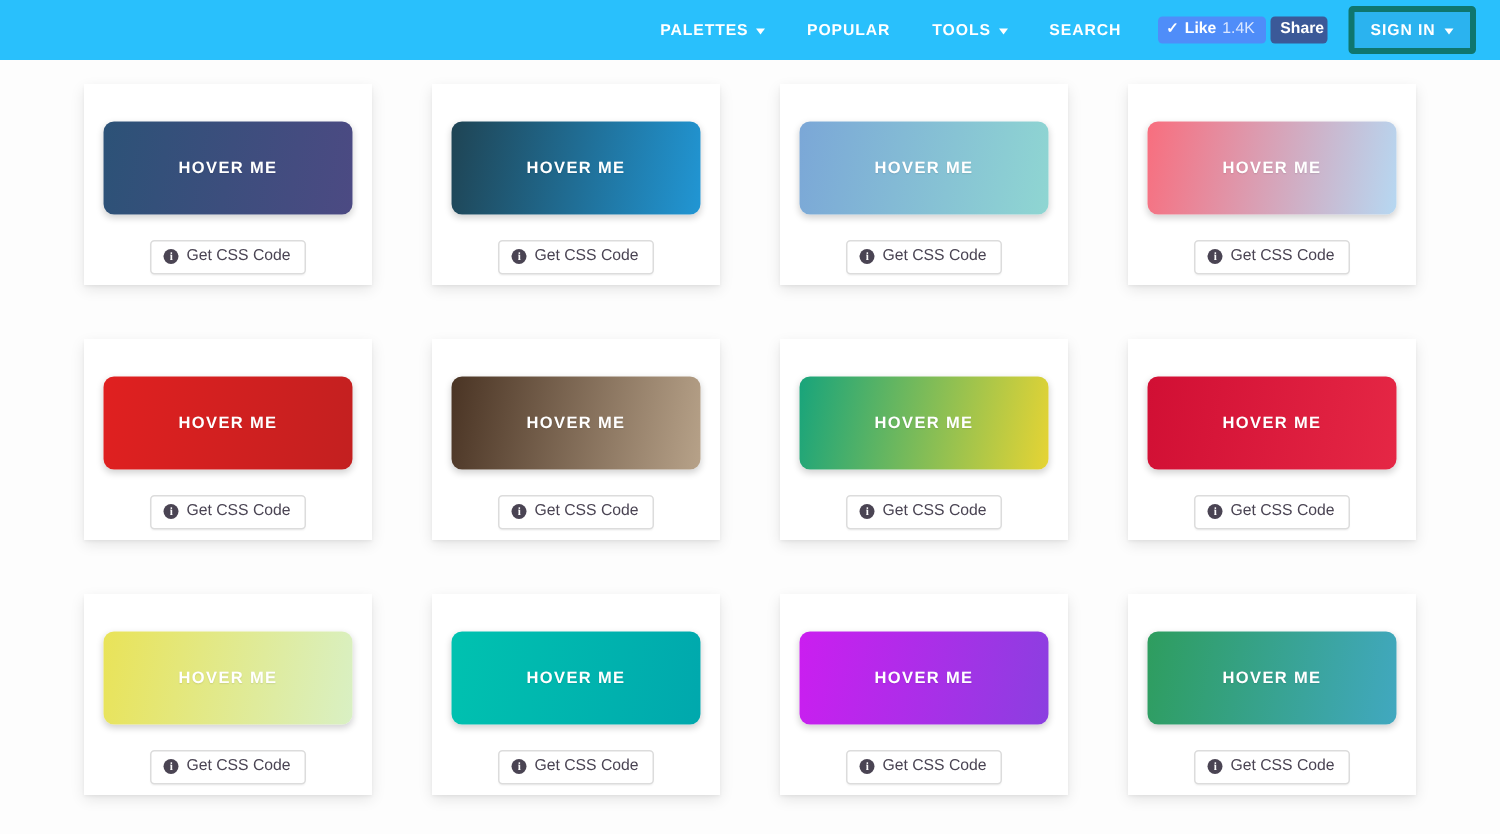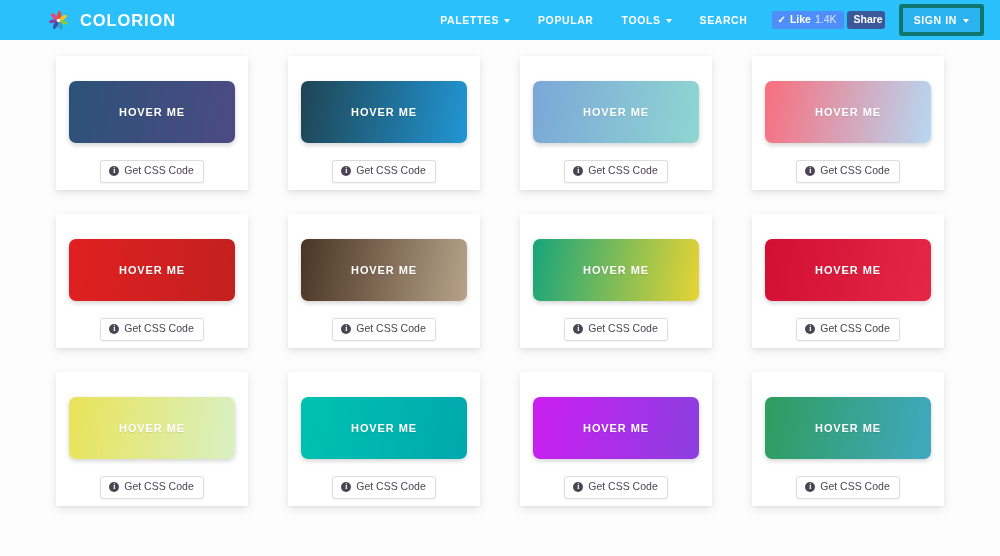--- a/index.html
+++ b/index.html
@@ -139,21 +139,21 @@
     width: 192px;
     height: 134px;
     background: #ffffff;
     box-shadow: 0 3px 9px rgba(0,0,0,0.10), 0 1px 2px rgba(0,0,0,0.05);
     display: flex;
     flex-direction: column;
     align-items: center;
     justify-content: flex-start;
     padding-top: 25px;
     box-sizing: border-box;
-    margin-bottom: 24px;
+    margin-bottom: 36px;
   }
   .swatch {
     width: 166px;
     height: 62px;
     border-radius: 7px;
     display: flex;
     align-items: center;
     justify-content: center;
     cursor: pointer;
     box-shadow: 0 2px 5px rgba(0,0,0,0.18);
@@ -194,51 +194,20 @@
     font-weight: bold;
     font-family: "Liberation Serif", serif;
     flex: none;
   }
 </style>
 </head>
 <body>
 
 <div class="header">
 
-  <div class="brand">
-    <span class="logo-mark">
-      <svg width="25" height="25" viewBox="0 0 50 50" aria-hidden="true">
-        <g transform="translate(25,25)">
-          <g transform="rotate(0)">
-            <path d="M0,0 C -4,-8 -3,-17 2,-20 C 7,-17 6,-8 2,0 Z" fill="#f0472e"></path>
-          </g>
-          <g transform="rotate(51)">
-            <path d="M0,0 C -4,-8 -3,-17 2,-20 C 7,-17 6,-8 2,0 Z" fill="#f6c020"></path>
-          </g>
-          <g transform="rotate(102)">
-            <path d="M0,0 C -4,-8 -3,-17 2,-20 C 7,-17 6,-8 2,0 Z" fill="#8cc63e"></path>
-          </g>
-          <g transform="rotate(153)">
-            <path d="M0,0 C -4,-8 -3,-17 2,-20 C 7,-17 6,-8 2,0 Z" fill="#2ea3c8"></path>
-          </g>
-          <g transform="rotate(204)">
-            <path d="M0,0 C -4,-8 -3,-17 2,-20 C 7,-17 6,-8 2,0 Z" fill="#3a52a4"></path>
-          </g>
-          <g transform="rotate(255)">
-            <path d="M0,0 C -4,-8 -3,-17 2,-20 C 7,-17 6,-8 2,0 Z" fill="#8a3fa0"></path>
-          </g>
-          <g transform="rotate(306)">
-            <path d="M0,0 C -4,-8 -3,-17 2,-20 C 7,-17 6,-8 2,0 Z" fill="#e8447f"></path>
-          </g>
-          <circle cx="0" cy="0" r="3.6" fill="#fff9e8"></circle>
-        </g>
-      </svg>
-    </span>
-    <span class="brand-name">COLORION</span>
-  </div>
 
   <div class="nav">
 
     <div class="nav-item">
       <span>PALETTES</span>
       <span class="caret"></span>
     </div>
 
     <div class="nav-item">
       <span>POPULAR</span>

